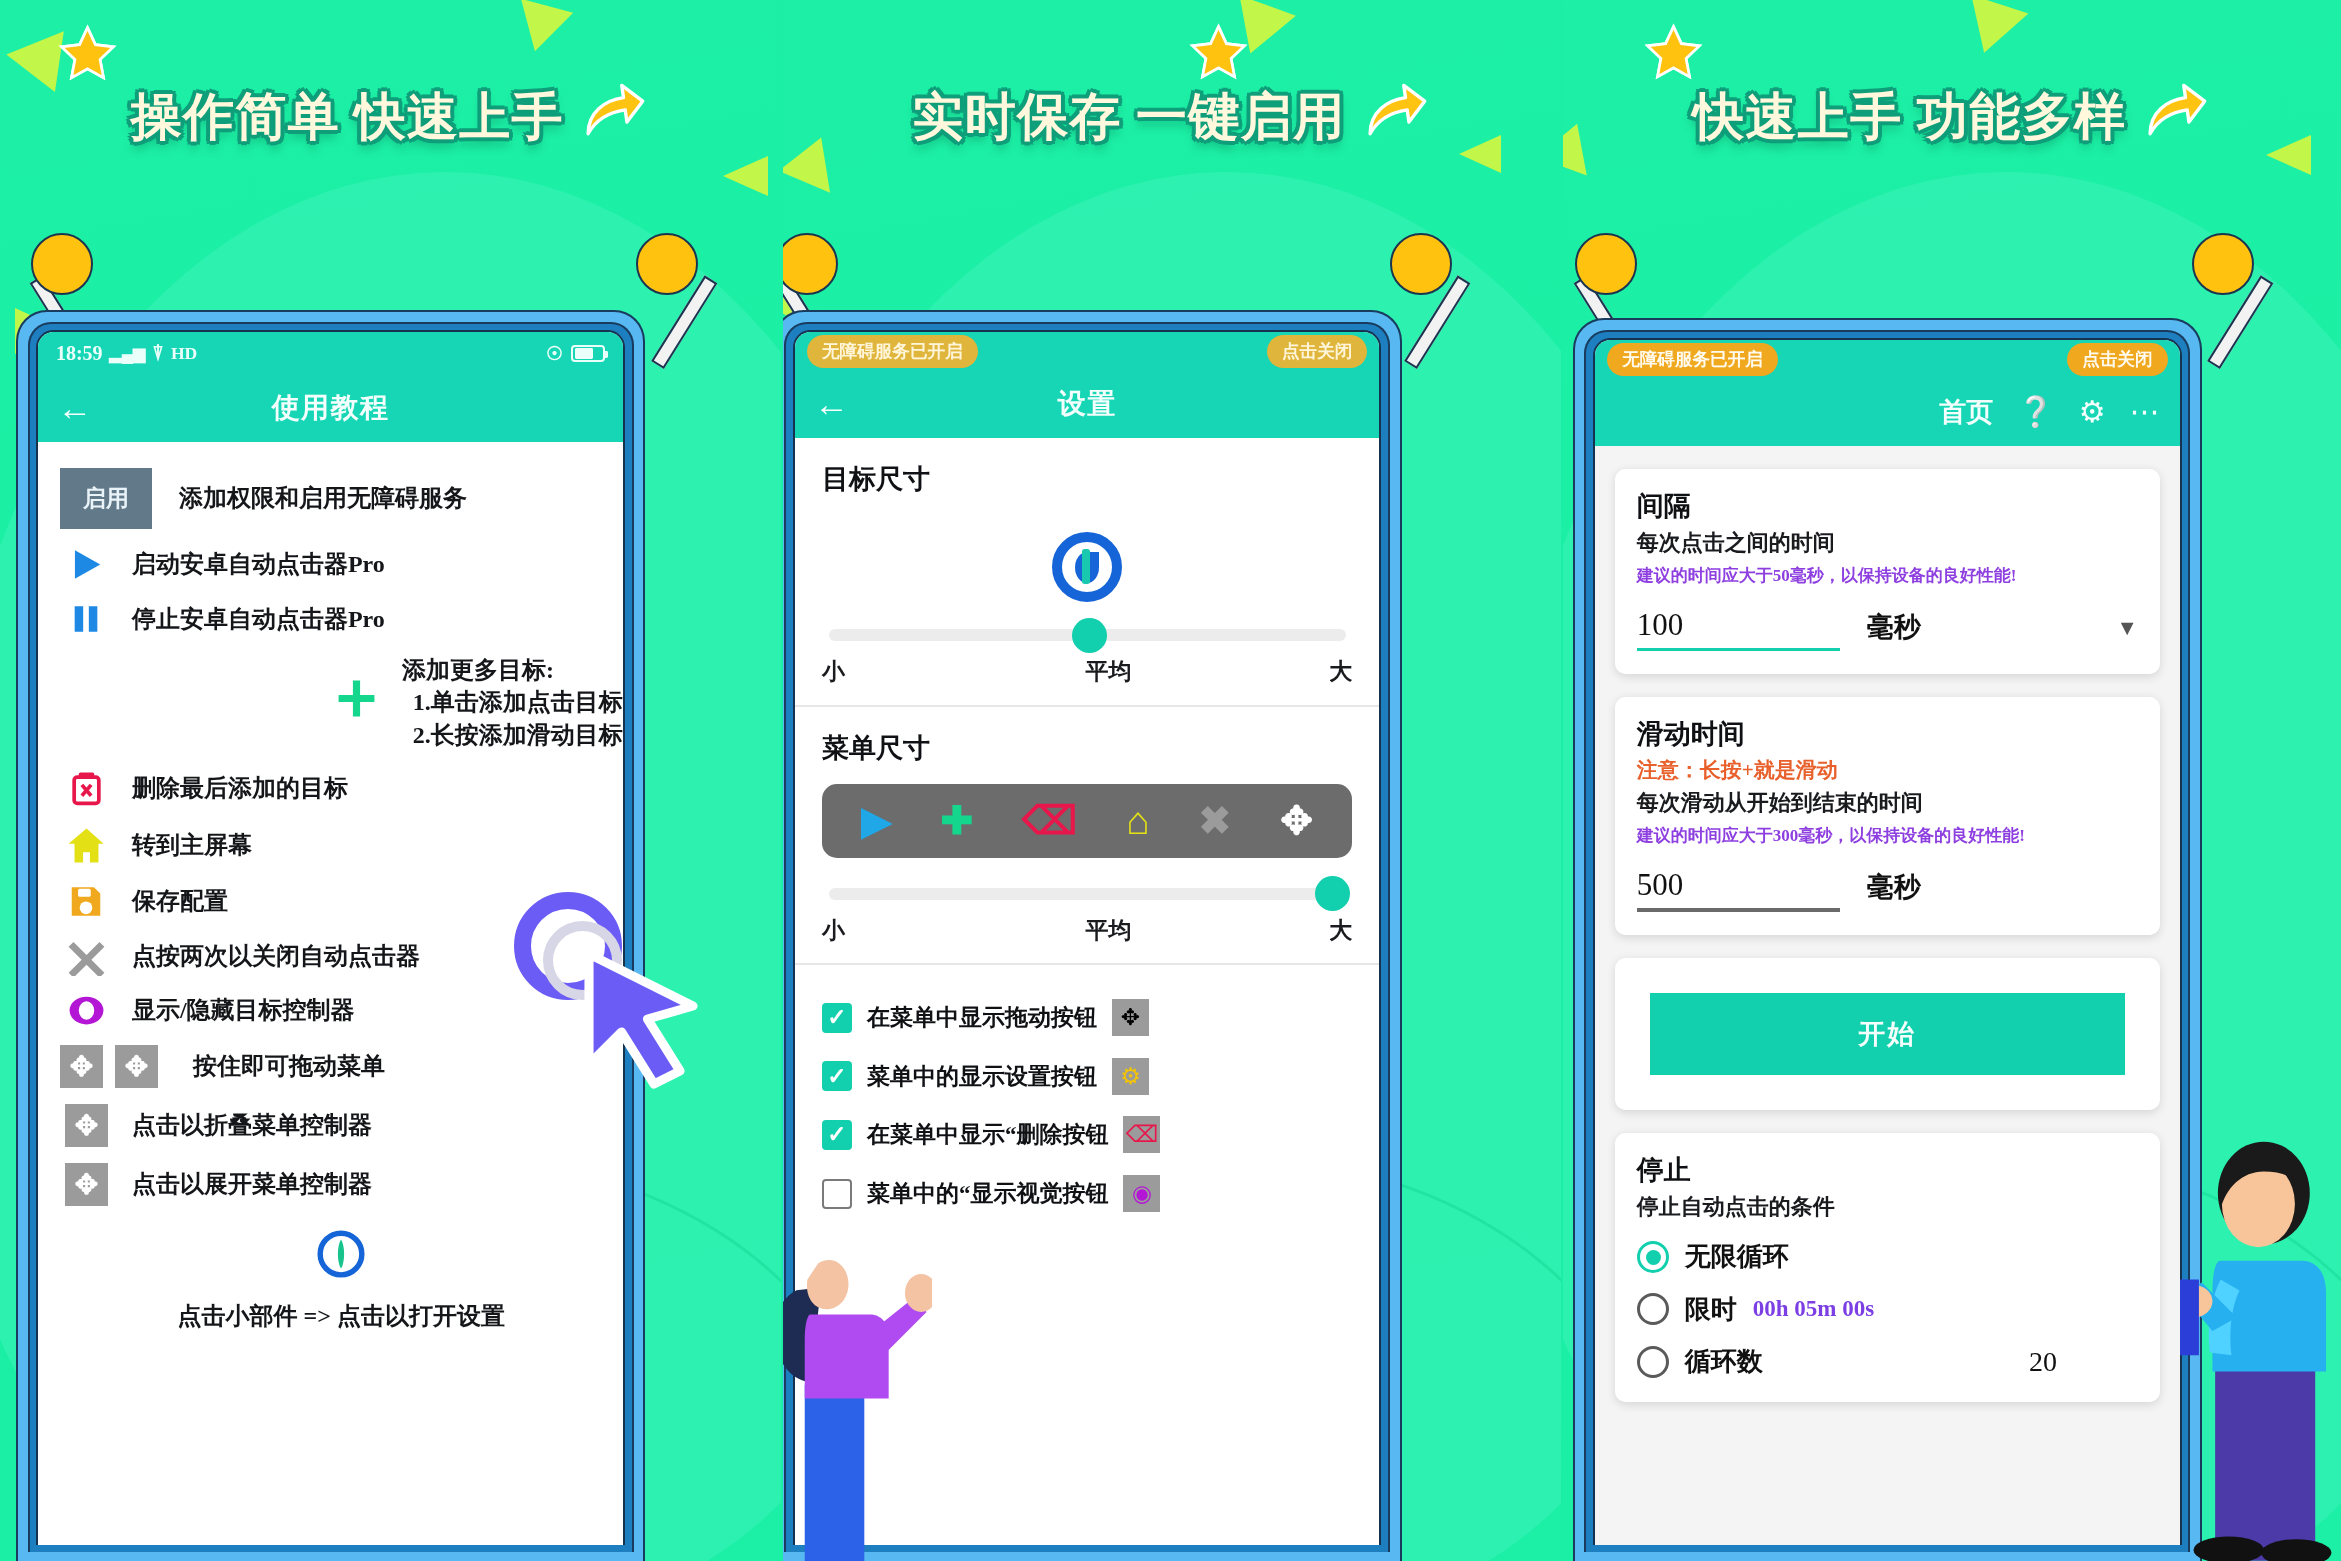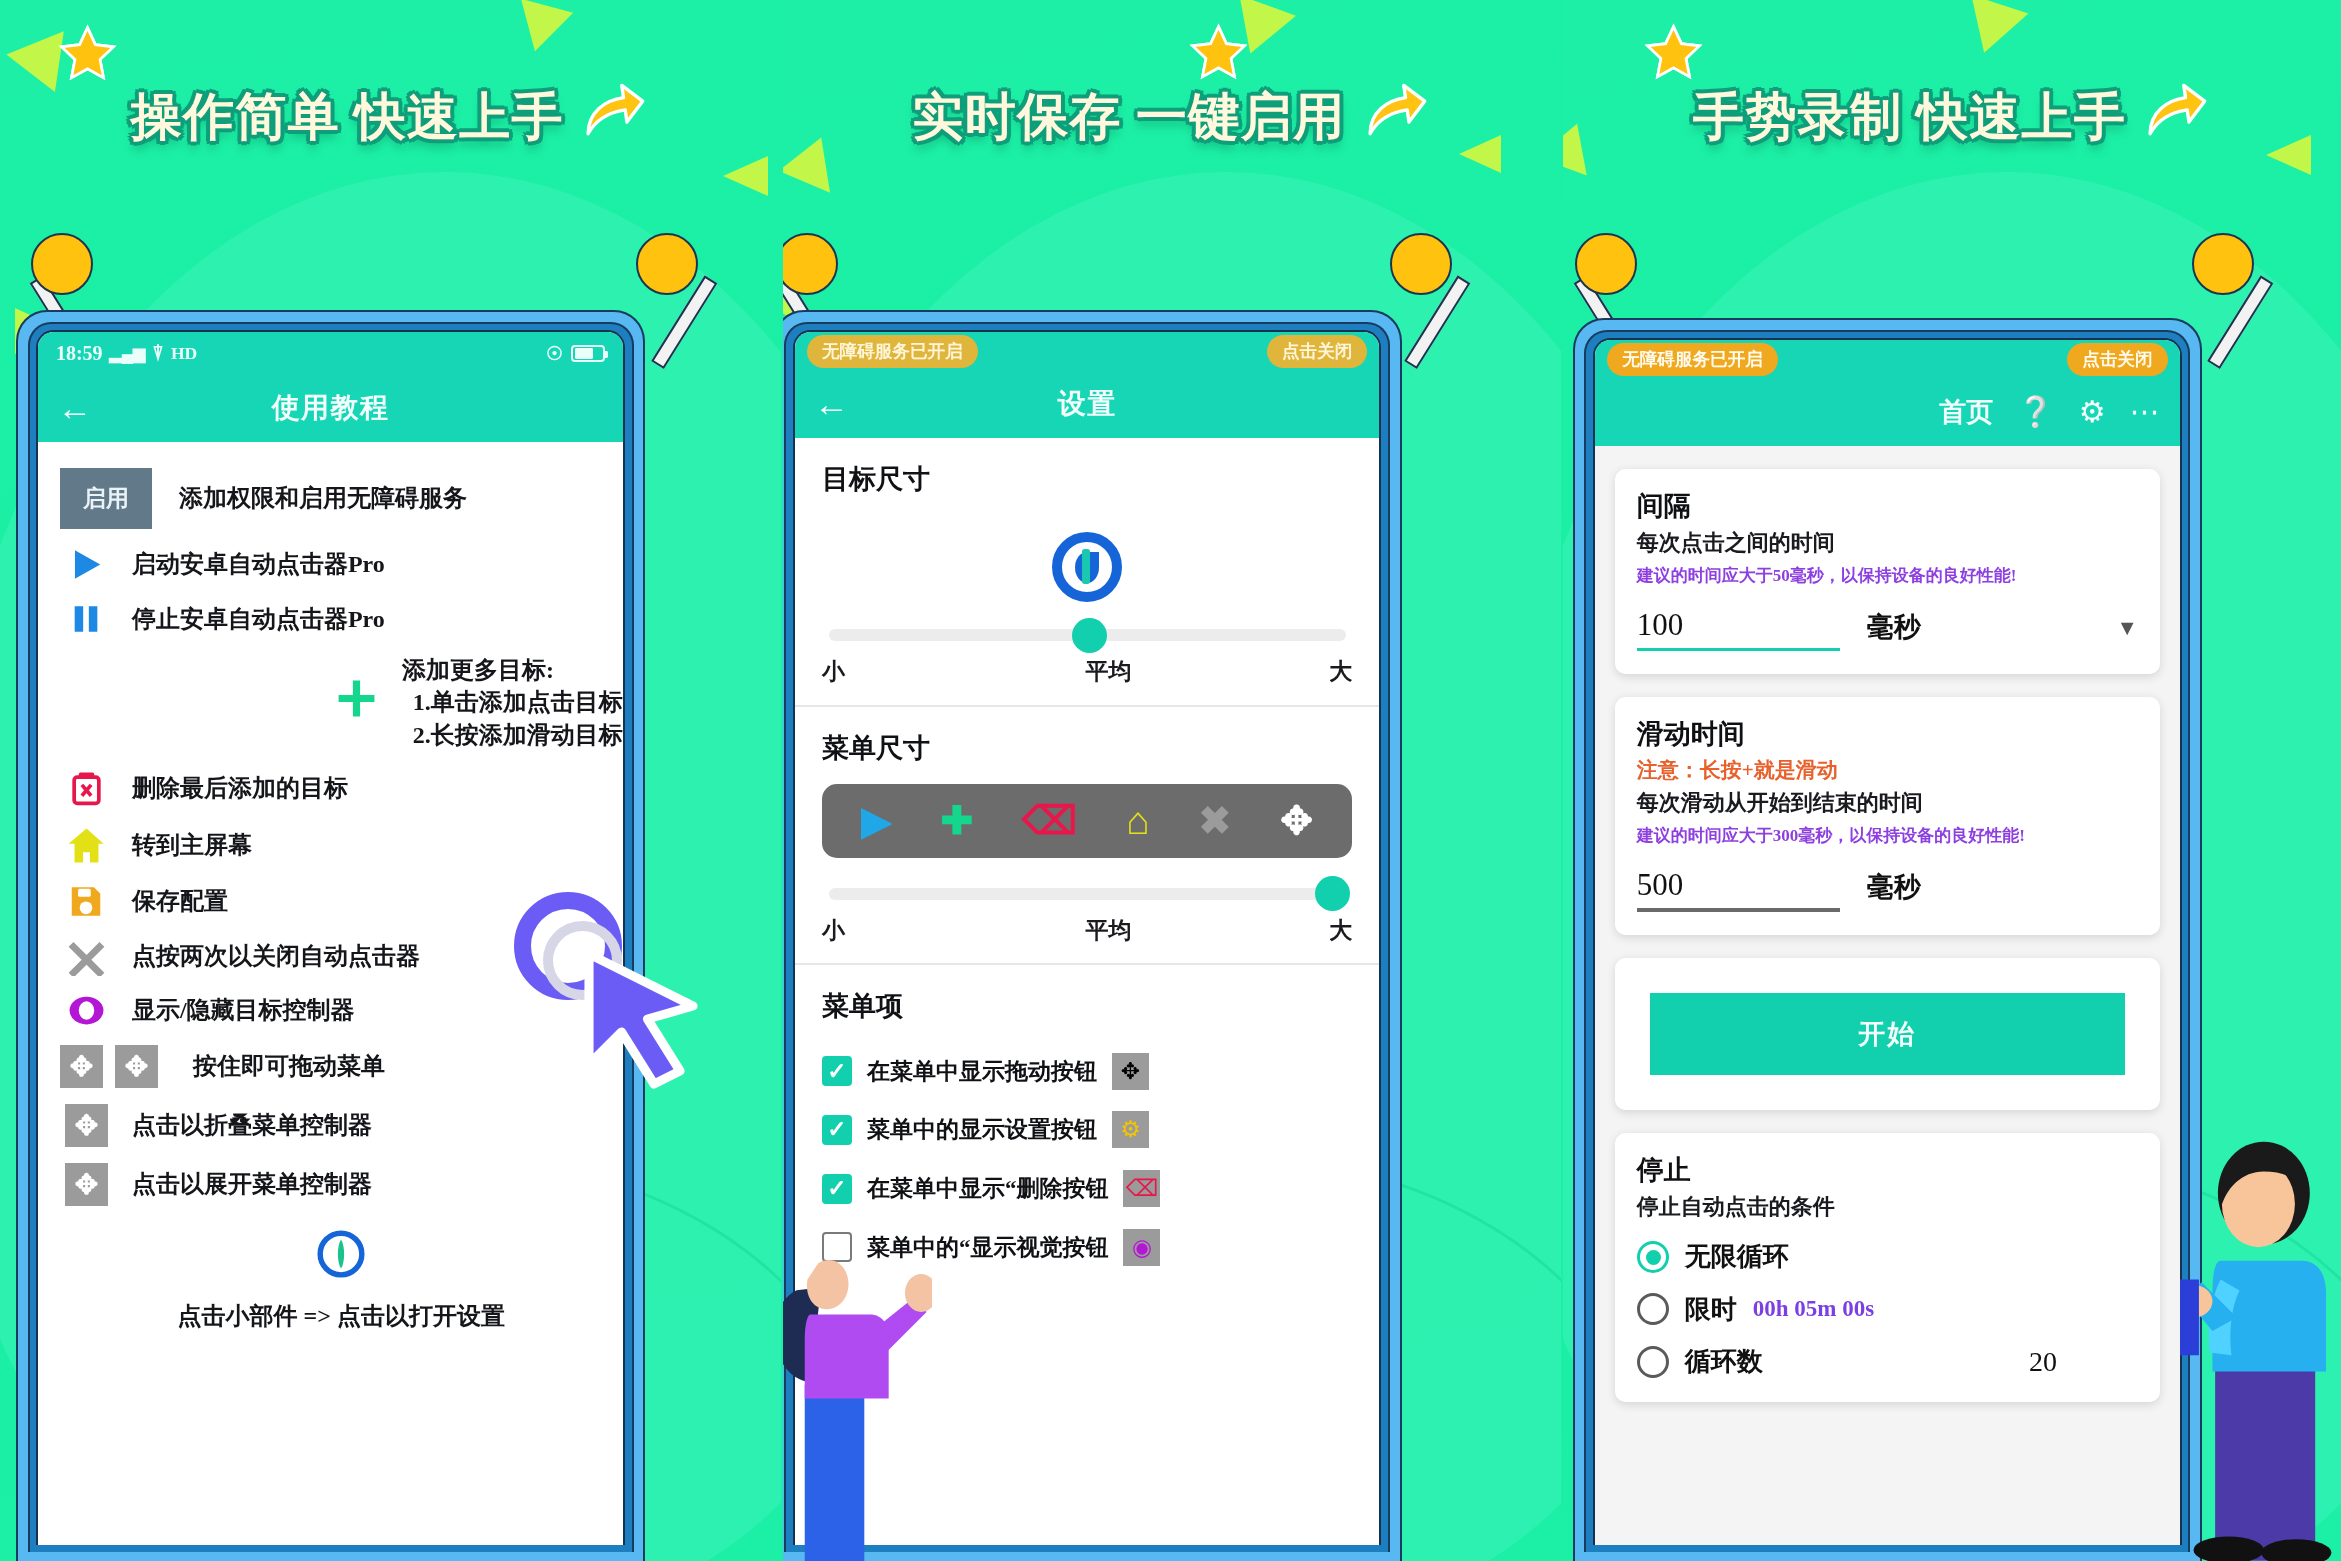--- a/index.html
+++ b/index.html
@@ -496,21 +496,20 @@
               <div class="knob" style="left:94%;"></div>
             </div>
             <div class="slabels">
               <span>小</span>
               <span class="mid">平均</span>
               <span>大</span>
             </div>
           </div>
 
           <div class="sect" style="border-bottom:none;">
-            <h3>菜单项</h3>
 
             <div class="chk-row">
               <div class="chk on">✓</div>
               <div class="lbl">在菜单中显示拖动按钮</div>
               <div class="trail">✥</div>
             </div>
 
             <div class="chk-row">
               <div class="chk on">✓</div>
               <div class="lbl">菜单中的显示设置按钮</div>
@@ -549,21 +548,21 @@
 
     <div class="tri" style="left:-17.6px;top:135px;border-left:26px solid transparent;border-right:26px solid transparent;border-bottom:46px solid #CBF542;transform:rotate(140deg);"></div>
     <div class="tri" style="left:399px;top:2.7px;border-left:30px solid transparent;border-right:30px solid transparent;border-bottom:51px solid #CBF542;transform:rotate(198deg);"></div>
     <div class="tri" style="left:703px;top:135px;border-top:20px solid transparent;border-bottom:20px solid transparent;border-right:45px solid #CBF542;"></div>
 
     <svg class="star" style="left:81px;top:23px;" viewBox="0 0 24 24">
       <path d="M12 1.5l3.2 6.9 7.3.9-5.4 5.1 1.4 7.4L12 18.2 5.5 21.8l1.4-7.4L1.5 9.3l7.3-.9z" fill="#FFC20E" stroke="#FFFFFF" stroke-width="1.1"></path>
     </svg>
 
     <div class="headline">
-      <div class="htext">手势录制 快速上手</div>
+      <div class="htext">快速上手 功能多样</div>
       <svg class="harrow" width="74" height="74" viewBox="0 0 24 24">
         <path d="M3 18c1-7 7-10 13-10V4l6 6-6 6v-4C10 12 6 14 3 18z" fill="#FFC412" stroke="#FFFFFF" stroke-width="1.1" stroke-linejoin="round"></path>
       </svg>
     </div>
 
     <div class="antenna" style="left:12px;top:233px;">
       <div class="stick" style="left:51px;top:31px;transform:rotate(-32deg);"></div>
       <div class="ball" style="left:0;top:0;"></div>
     </div>
     <div class="antenna" style="left:629px;top:233px;">

